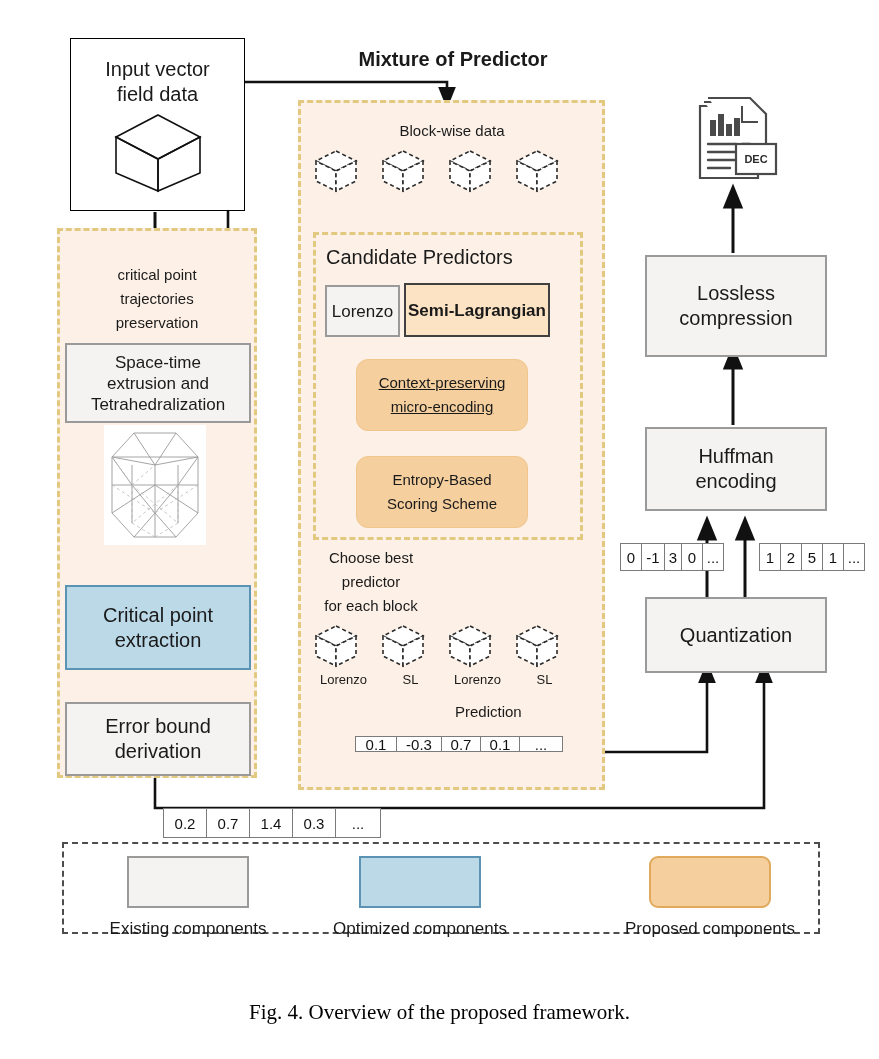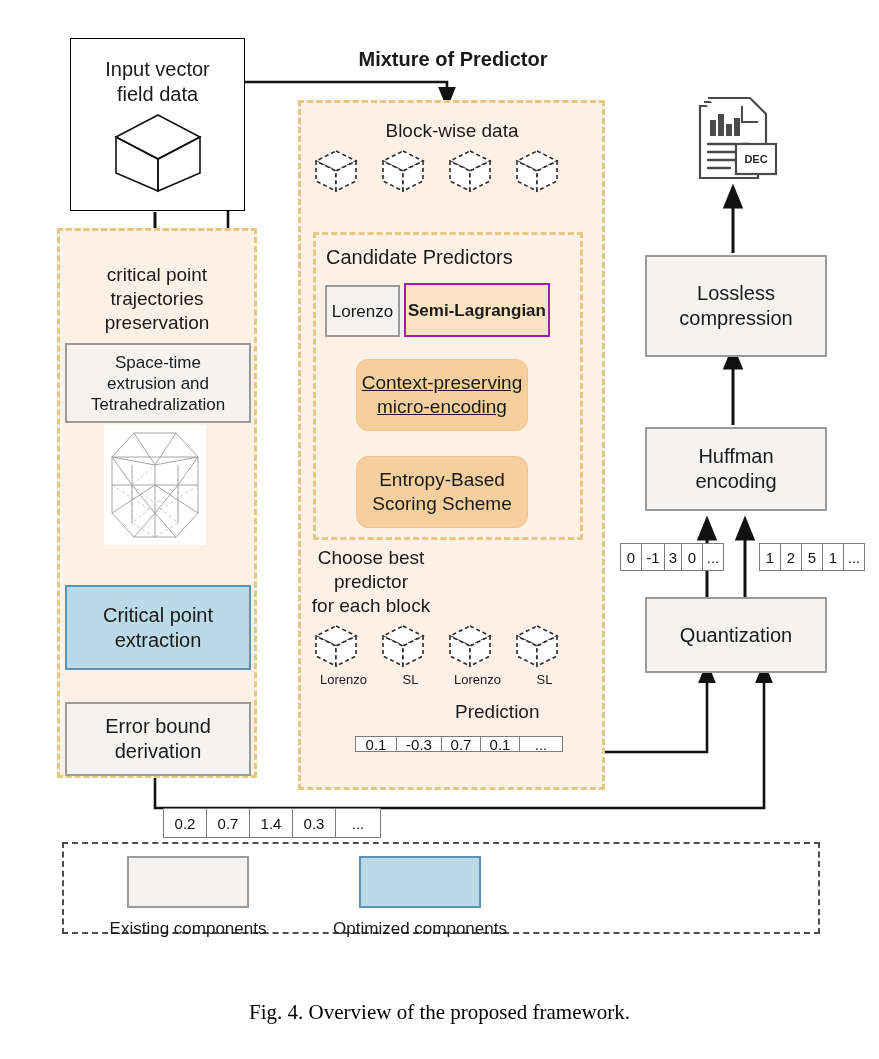--- a/index.html
+++ b/index.html
@@ -9,25 +9,25 @@
   .ctr{display:flex;align-items:center;justify-content:center;text-align:left;}
 
   
   .dashed-tan{border:3px dashed #e3c97f;background:#fdf1e7;}
   .dashed-dark{border:2px dashed #4d4d4d;background:transparent;}
 
   
   .box-white{background:#ffffff;border:1.6px solid #000000;}
   .box-grey{background:#f4f3f1;border:2px solid #9a9a9a;}
   .box-blue{background:#bcd9e8;border:2px solid #5b93b5;}
-  .box-orange-sq{background:#fbe3c4;border:2px solid #a21caf;}
+  .box-orange-sq{background:#fbe3c4;border:2px solid #404040;}
   .box-orange-round{background:#f5cf9e;border:1.5px solid #f0c68d;border-radius:12px;}
 
   .t-title{font-size:20px;line-height:25px;}
-  .t-mid{font-size:19px;line-height:24px;}
+  .t-mid{font-size:15px;line-height:24px;}
   .t-sm{font-size:17px;line-height:21px;}
   .t-xs{font-size:13px;line-height:15px;}
   .bold{font-weight:bold;}
 
   
   .strip{display:flex;border:1.2px solid #7b7b7b;background:#ffffff;}
   .strip .cell{border-right:1.2px solid #7b7b7b;display:flex;align-items:center;justify-content:center;font-size:15px;color:#111;}
   .strip .cell:last-child{border-right:none;}
 
   .svgl{position:absolute;left:0;top:0;width:879px;height:1059px;pointer-events:none;}
@@ -331,16 +331,20 @@
   <div class="abs" style="left:98px;top:856px;width:180px;">
     <div class="box-grey" style="width:118px;height:48px;margin:0 auto;"></div>
     <div class="t-sm" style="text-align:center;margin-top:10px;white-space:nowrap;">Existing components</div>
   </div>
 
   <div class="abs" style="left:330px;top:856px;width:180px;">
     <div class="box-blue" style="width:118px;height:48px;margin:0 auto;"></div>
     <div class="t-sm" style="text-align:center;margin-top:10px;white-space:nowrap;">Optimized components</div>
   </div>
 
+  <div class="abs" style="left:615px;top:856px;width:190px;">
+    <div style="width:118px;height:48px;margin:0 auto;background:#f5cf9e;border:2px solid #e0a95c;border-radius:9px;"></div>
+    <div class="t-sm" style="text-align:center;margin-top:10px;white-space:nowrap;">Proposed components</div>
+  </div>
 
   <div class="abs cap" style="left:0;top:1000px;width:879px;text-align:center;">Fig. 4.   Overview of the proposed framework.</div>
 
 </div>
 
 </body></html>

